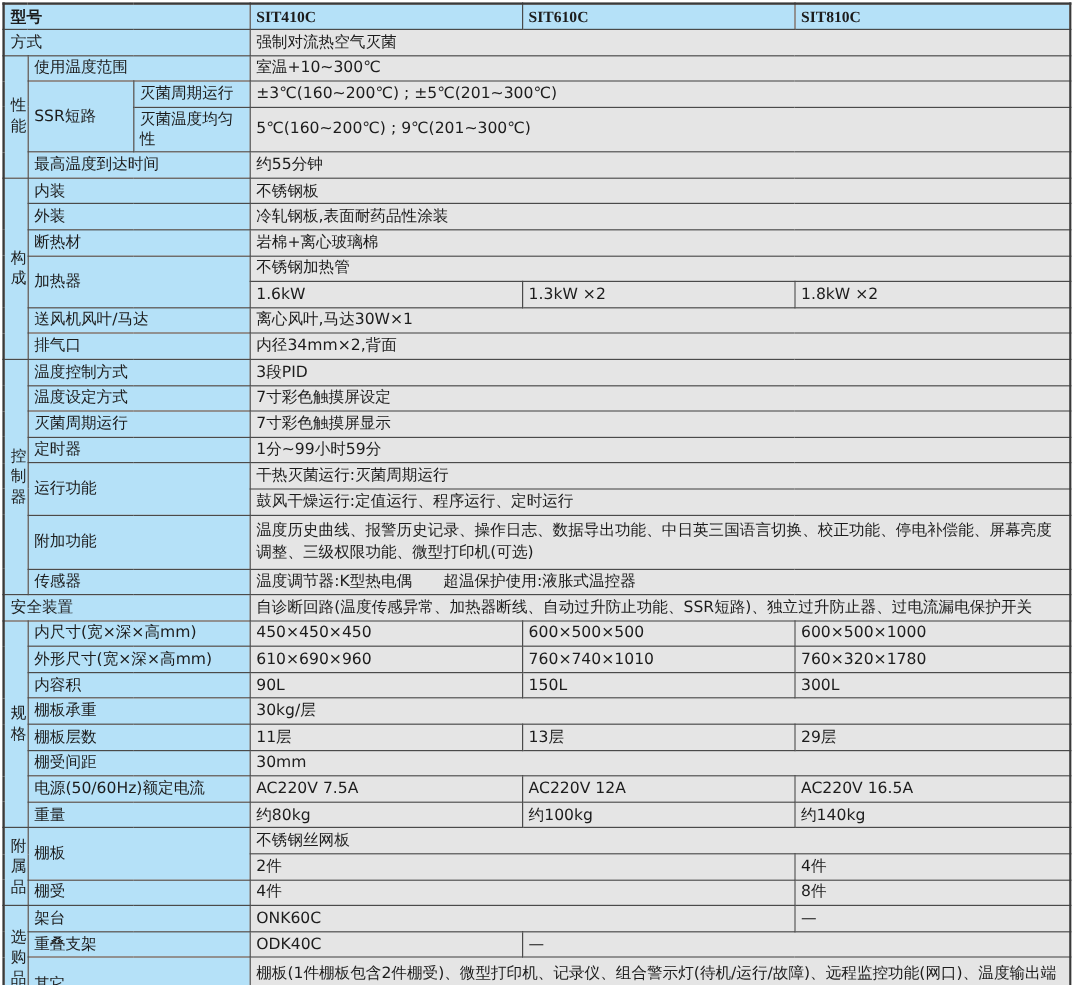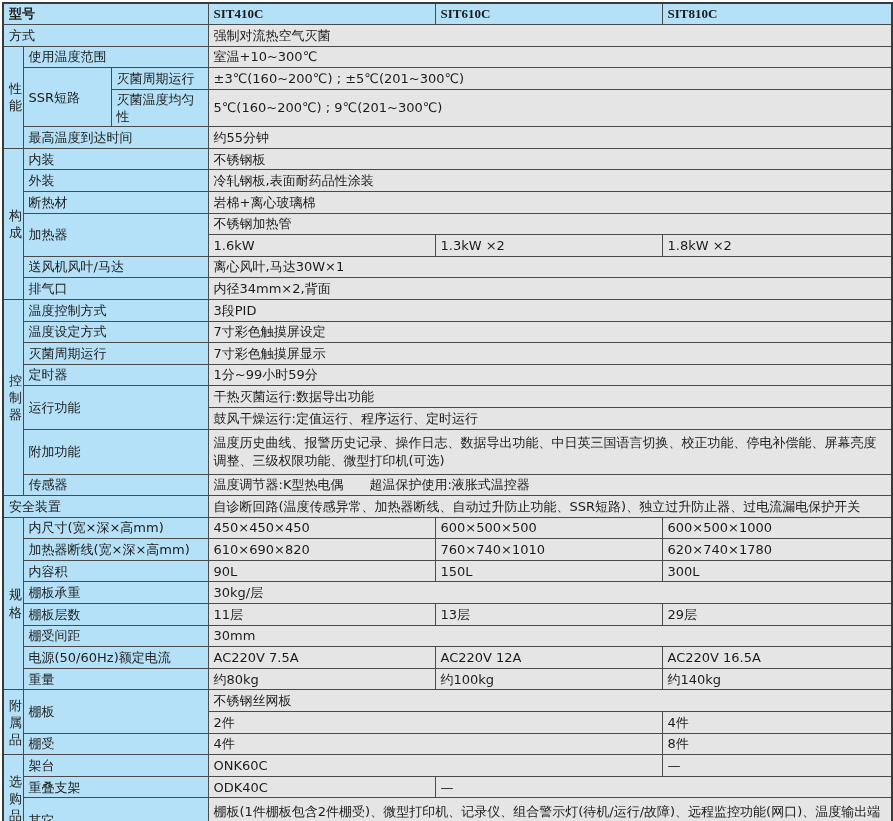--- a/index.html
+++ b/index.html
@@ -130,21 +130,21 @@
         <tr class="single">
           <td class="l" colspan="2">灭菌周期运行</td>
           <td class="v" colspan="3">7寸彩色触摸屏显示</td>
         </tr>
         <tr class="single">
           <td class="l" colspan="2">定时器</td>
           <td class="v" colspan="3">1分~99小时59分</td>
         </tr>
         <tr class="single">
           <td class="l" colspan="2" rowspan="2">运行功能</td>
-          <td class="v" colspan="3">干热灭菌运行:数据导出功能</td>
+          <td class="v" colspan="3">干热灭菌运行:灭菌周期运行</td>
         </tr>
         <tr class="single">
           <td class="v" colspan="3">鼓风干燥运行:定值运行、程序运行、定时运行</td>
         </tr>
         <tr class="double">
           <td class="l" colspan="2">附加功能</td>
           <td class="v" colspan="3">温度历史曲线、报警历史记录、操作日志、数据导出功能、中日英三国语言切换、校正功能、停电补偿能、屏幕亮度调整、三级权限功能、微型打印机(可选)</td>
         </tr>
         <tr class="single">
           <td class="l" colspan="2">传感器</td>
@@ -155,24 +155,24 @@
           <td class="v" colspan="3">自诊断回路(温度传感异常、加热器断线、自动过升防止功能、SSR短路)、独立过升防止器、过电流漏电保护开关</td>
         </tr>
         <tr class="single">
           <td class="g" rowspan="8">规格</td>
           <td class="l" colspan="2">内尺寸(宽×深×高mm)</td>
           <td class="v">450×450×450</td>
           <td class="v">600×500×500</td>
           <td class="v">600×500×1000</td>
         </tr>
         <tr class="single">
-          <td class="l" colspan="2">加热器断线(宽×深×高mm)</td>
-          <td class="v">610×690×820</td>
+          <td class="l" colspan="2">外形尺寸(宽×深×高mm)</td>
+          <td class="v">610×690×960</td>
           <td class="v">760×740×1010</td>
-          <td class="v">620×740×1780</td>
+          <td class="v">760×320×1780</td>
         </tr>
         <tr class="single">
           <td class="l" colspan="2">内容积</td>
           <td class="v">90L</td>
           <td class="v">150L</td>
           <td class="v">300L</td>
         </tr>
         <tr class="single">
           <td class="l" colspan="2">棚板承重</td>
           <td class="v" colspan="3">30kg/层</td>

